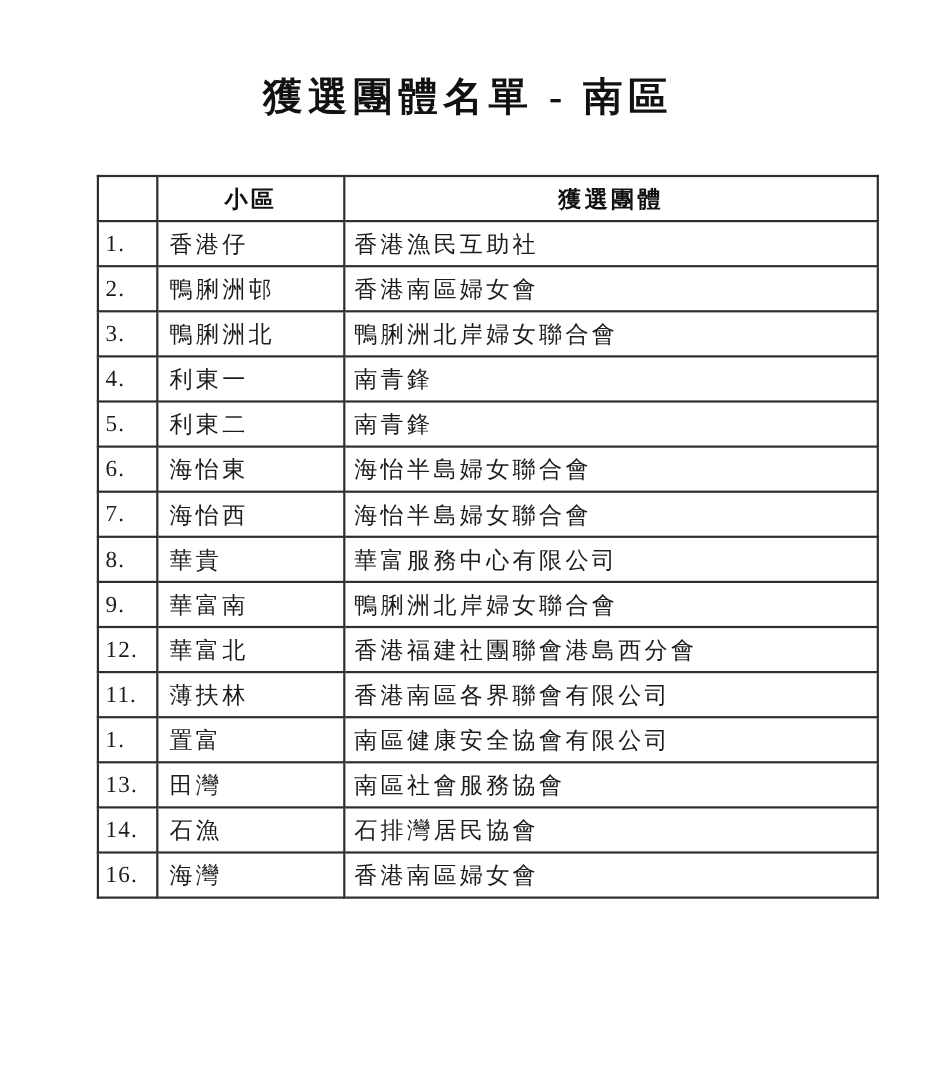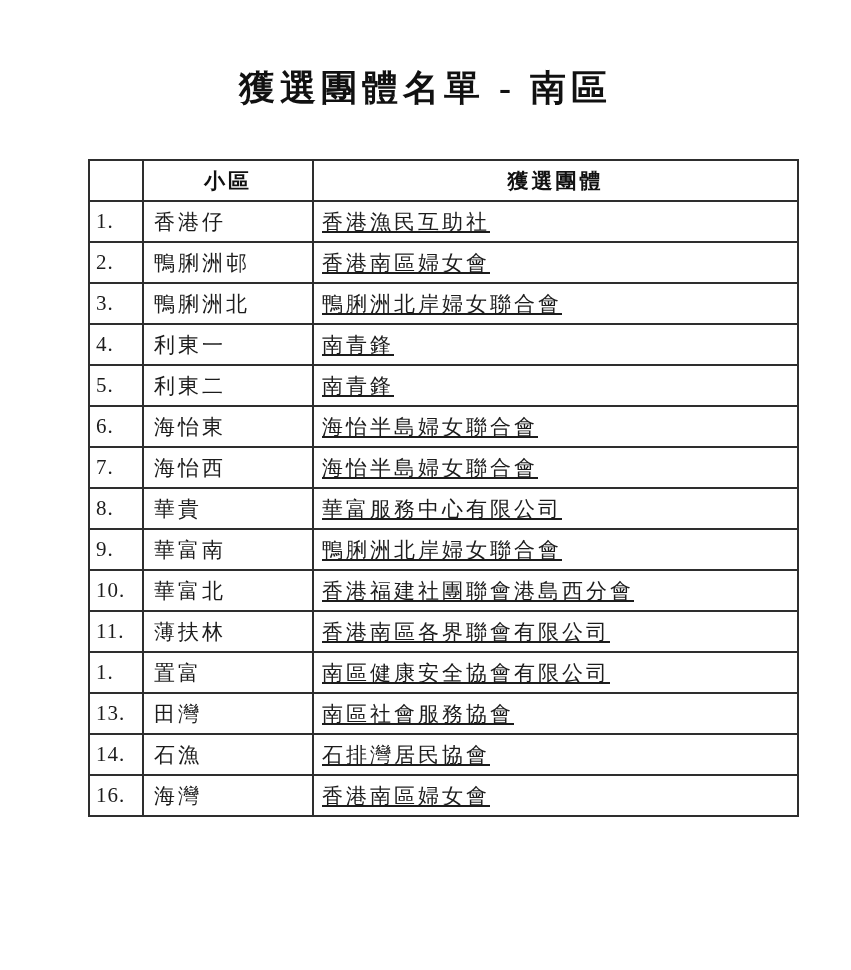--- a/index.html
+++ b/index.html
@@ -41,21 +41,21 @@
     overflow: hidden;
     color: #1c1c1c;
   }
   .org-table th {
     font-weight: 700;
     text-align: center;
     color: #111111;
   }
   .org-table td.col-num { padding-left: 6px; letter-spacing: 1px; }
   .org-table td.col-district { padding-left: 10px; font-family: Liberation Serif, serif; }
-  .org-table td.col-org { padding-left: 8px; text-decoration: underline; }
+  .org-table td.col-org { padding-left: 8px; }
 </style>
 </head>
 <body>
 
 <main class="page">
   <h1 class="doc-title">獲選團體名單 - 南區</h1>
 
   <table class="org-table">
     <colgroup>
       <col class="c1">
@@ -109,21 +109,21 @@
           <td class="col-num">8.</td>
           <td class="col-district">華貴</td>
           <td class="col-org">華富服務中心有限公司</td>
         </tr>
         <tr>
           <td class="col-num">9.</td>
           <td class="col-district">華富南</td>
           <td class="col-org">鴨脷洲北岸婦女聯合會</td>
         </tr>
         <tr>
-          <td class="col-num">10.</td>
+          <td class="col-num">12.</td>
           <td class="col-district">華富北</td>
           <td class="col-org">香港福建社團聯會港島西分會</td>
         </tr>
         <tr>
           <td class="col-num">11.</td>
           <td class="col-district">薄扶林</td>
           <td class="col-org">香港南區各界聯會有限公司</td>
         </tr>
         <tr>
           <td class="col-num">1.</td>

